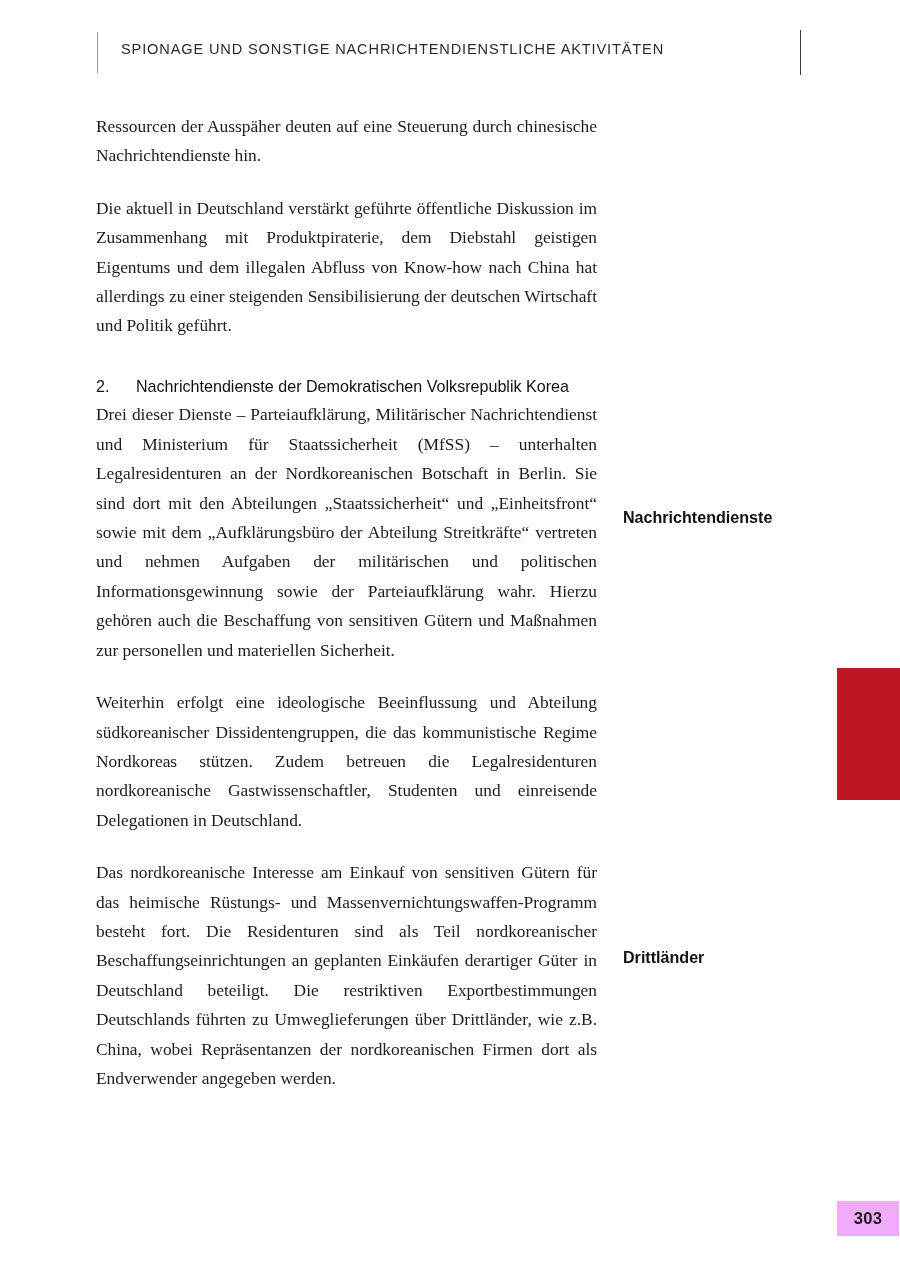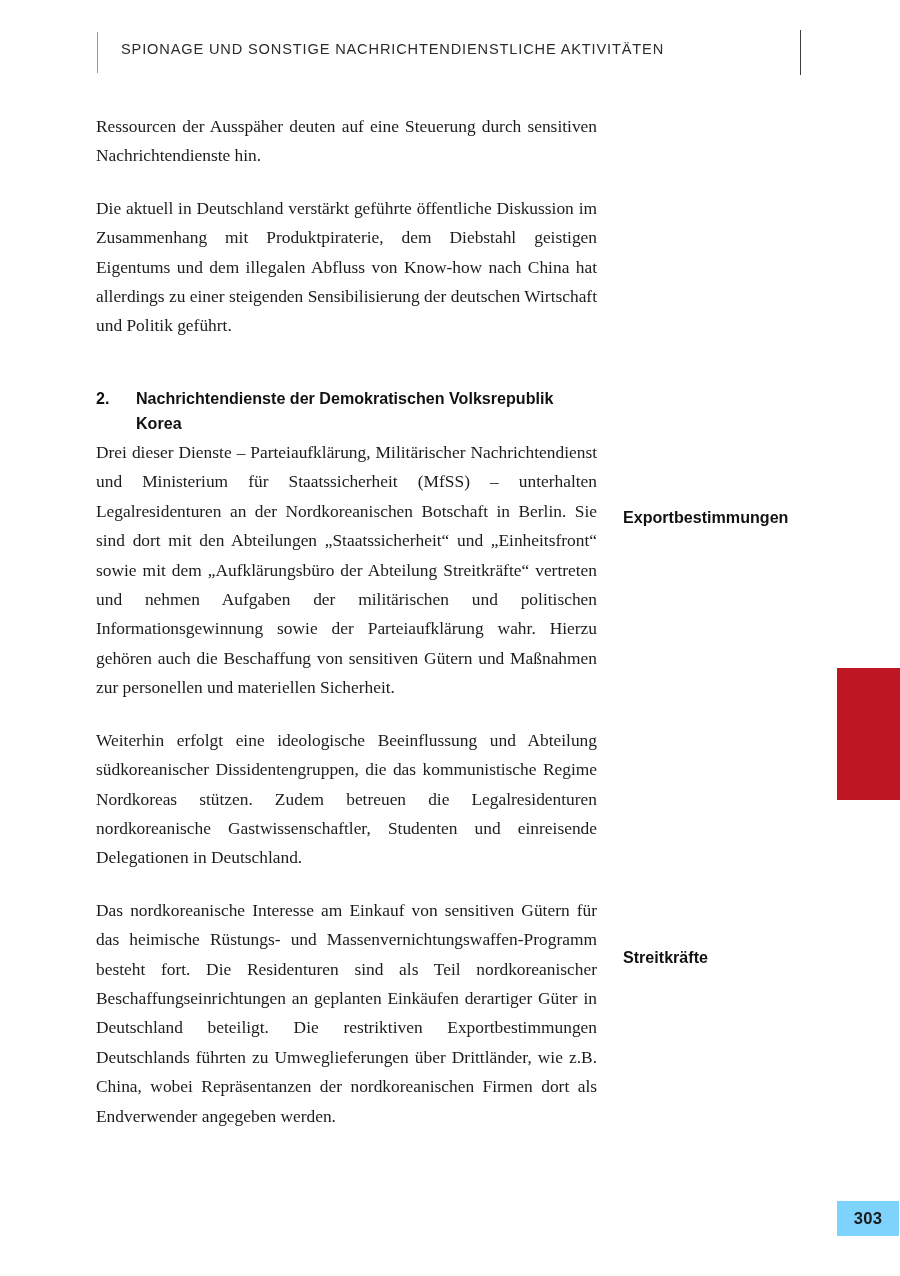--- a/index.html
+++ b/index.html
@@ -71,25 +71,25 @@
     color: #1c1c1c;
     hyphens: manual;
   }
   .para.tight {
     margin-bottom: 5px;
   }
 
   
   .section-heading {
     font-family: "Liberation Sans", sans-serif;
-    font-weight: bold;
+    font-weight: normal;
     font-size: 16.1px;
     line-height: 25.6px;
     color: #111111;
-    margin: 12px 0 1px 0;
+    margin: 0 0 1px 0;
     padding-left: 40px;
     text-indent: -40px;
     max-width: 500px;
   }
   .section-heading .num {
     display: inline-block;
     width: 40px;
     text-indent: 0;
   }
   .heading-gap {
@@ -120,21 +120,21 @@
     background: #be1622;
   }
 
   
   .page-badge {
     position: absolute;
     left: 837px;
     top: 1201px;
     width: 62px;
     height: 35px;
-    background: #7dd3fc;
+    background: #f0abfc;
     display: flex;
     align-items: center;
     justify-content: center;
   }
   .page-badge span {
     font-family: "Liberation Sans", sans-serif;
     font-weight: bold;
     font-size: 16.6px;
     color: #1a1a1a;
     letter-spacing: 0.3px;
@@ -144,42 +144,42 @@
 <body>
 
 <div class="page">
 
   <div class="header-rule-left"></div>
   <div class="header-rule-right"></div>
   <div class="header-title">SPIONAGE UND SONSTIGE NACHRICHTENDIENSTLICHE AKTIVITÄTEN</div>
 
   <div class="body-col">
 
-    <p class="para">Ressourcen der Ausspäher deuten auf eine Steuerung durch sensitiven Nachrichtendienste hin.</p>
+    <p class="para">Ressourcen der Ausspäher deuten auf eine Steuerung durch chinesische Nachrichtendienste hin.</p>
 
     <p class="para">Die aktuell in Deutschland verstärkt geführte öffentliche Diskussion im Zusammenhang mit Produktpiraterie, dem Diebstahl geistigen Eigentums und dem illegalen Abfluss von Know-how nach China hat allerdings zu einer steigenden Sensibilisierung der deutschen Wirtschaft und Politik geführt.</p>
 
     <div class="heading-gap"></div>
 
     <h2 class="section-heading">
       <span class="num">2.</span><span>Nachrichtendienste der Demokratischen Volksrepublik Korea</span>
     </h2>
 
 
     <p class="para">Drei dieser Dienste – Parteiaufklärung, Militärischer Nachrichtendienst und Ministerium für Staatssicherheit (MfSS) – unterhalten Legalresidenturen an der Nordkoreanischen Botschaft in Berlin. Sie sind dort mit den Abteilungen „Staatssicherheit“ und „Einheitsfront“ sowie mit dem „Aufklärungsbüro der Abteilung Streitkräfte“ vertreten und nehmen Aufgaben der militärischen und politischen Informationsgewinnung sowie der Parteiaufklärung wahr. Hierzu gehören auch die Beschaffung von sensitiven Gütern und Maßnahmen zur personellen und materiellen Sicherheit.</p>
 
     <p class="para">Weiterhin erfolgt eine ideologische Beeinflussung und Abteilung südkoreanischer Dissidentengruppen, die das kommunistische Regime Nordkoreas stützen. Zudem betreuen die Legalresidenturen nordkoreanische Gastwissenschaftler, Studenten und einreisende Delegationen in Deutschland.</p>
 
     <p class="para tight">Das nordkoreanische Interesse am Einkauf von sensitiven Gütern für das heimische Rüstungs- und Massenvernichtungswaffen-Programm besteht fort. Die Residenturen sind als Teil nordkoreanischer Beschaffungseinrichtungen an geplanten Einkäufen derartiger Güter in Deutschland beteiligt. Die restriktiven Exportbestimmungen Deutschlands führten zu Umweglieferungen über Drittländer, wie z.B. China, wobei Repräsentanzen der nordkoreanischen Firmen dort als Endverwender angegeben werden.</p>
 
   </div>
 
-  <div class="sidenote sidenote-1">Exportbestimmungen</div>
+  <div class="sidenote sidenote-1">Nachrichtendienste</div>
 
-  <div class="sidenote sidenote-2">Streitkräfte</div>
+  <div class="sidenote sidenote-2">Drittländer</div>
 
   <div class="thumb-tab"></div>
 
   <div class="page-badge">
     <span>303</span>
   </div>
 
 </div>
 
 </body></html>

